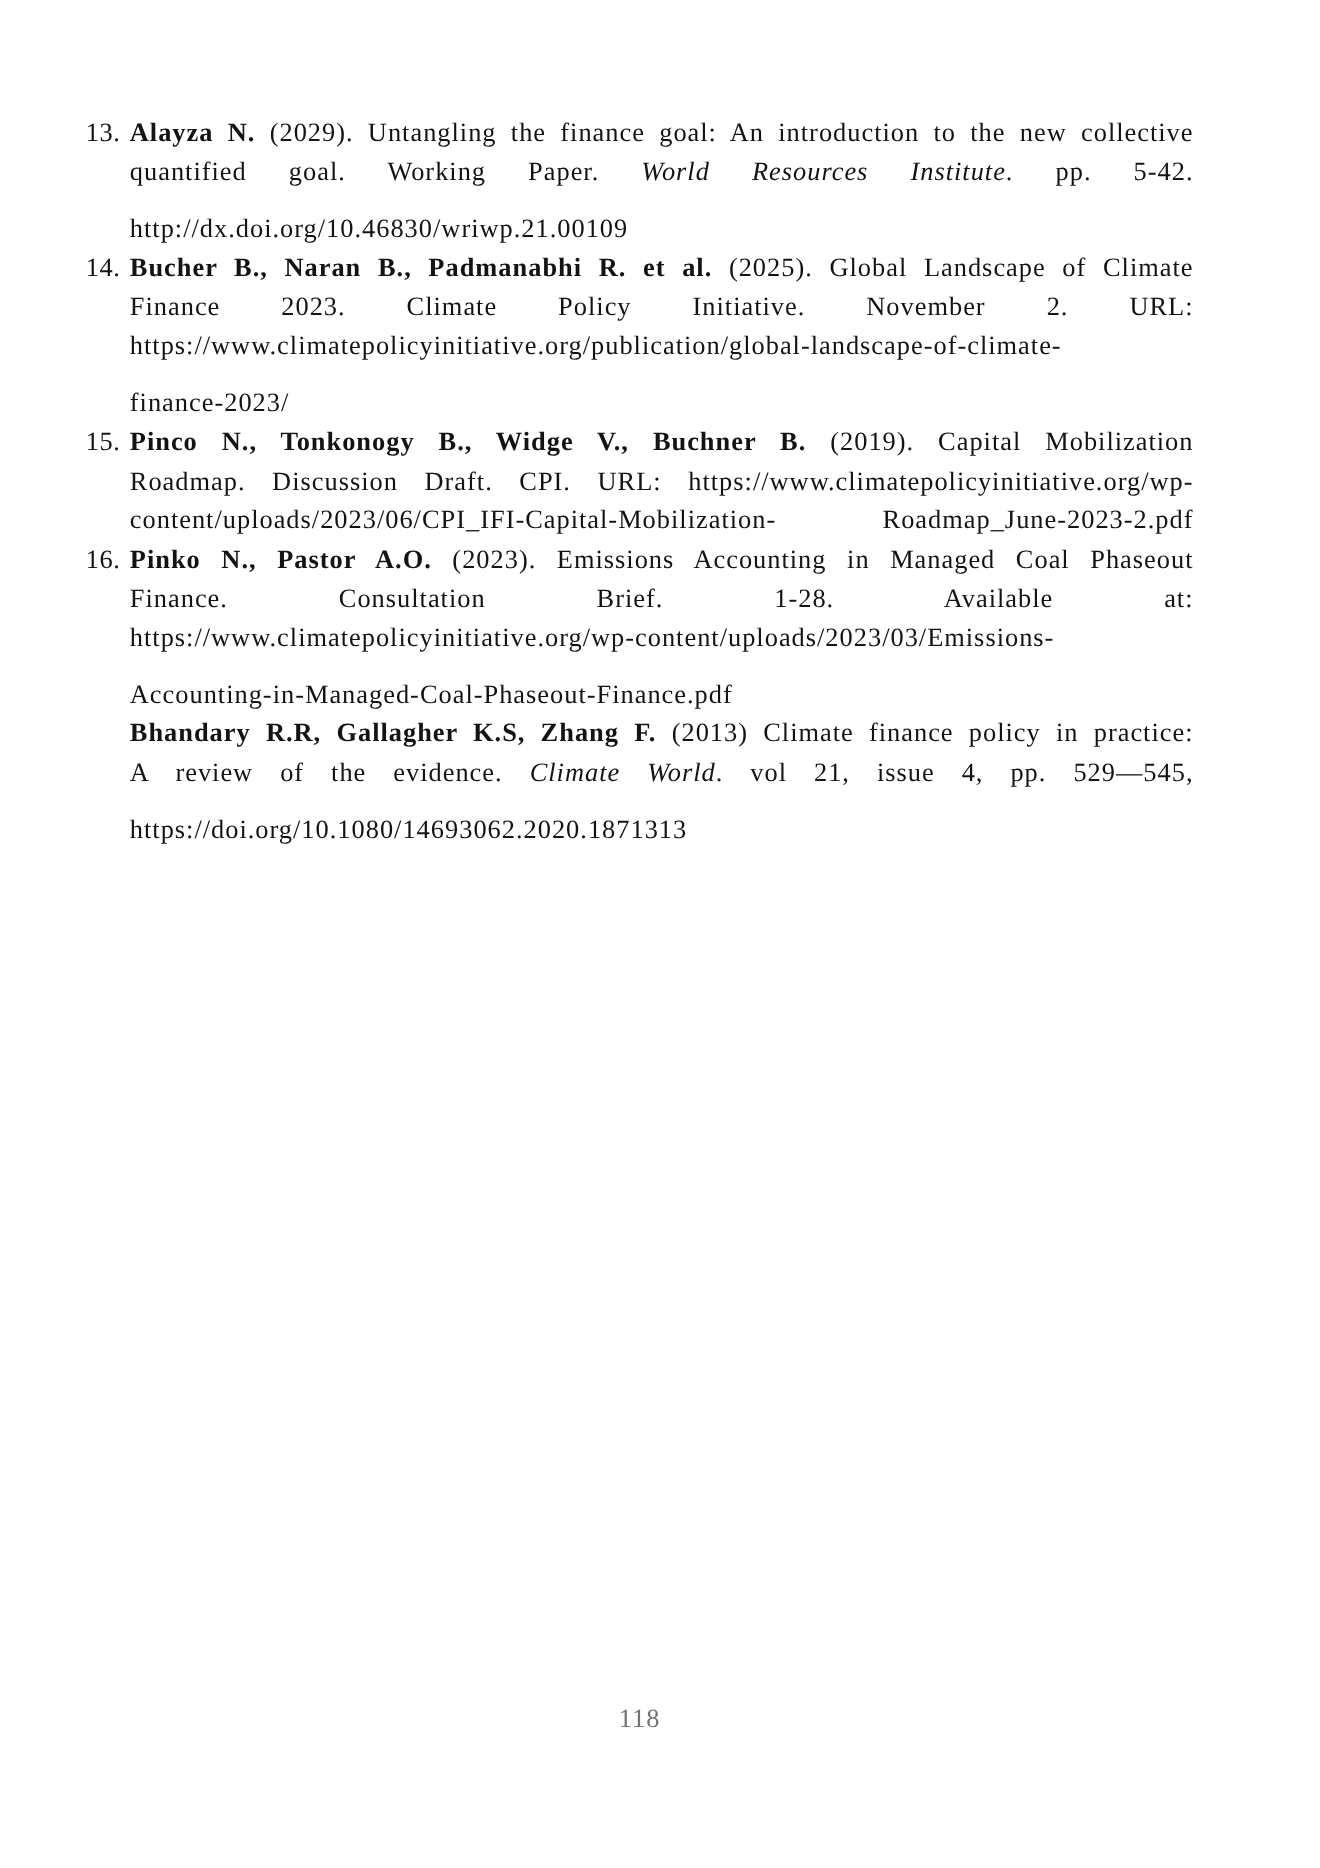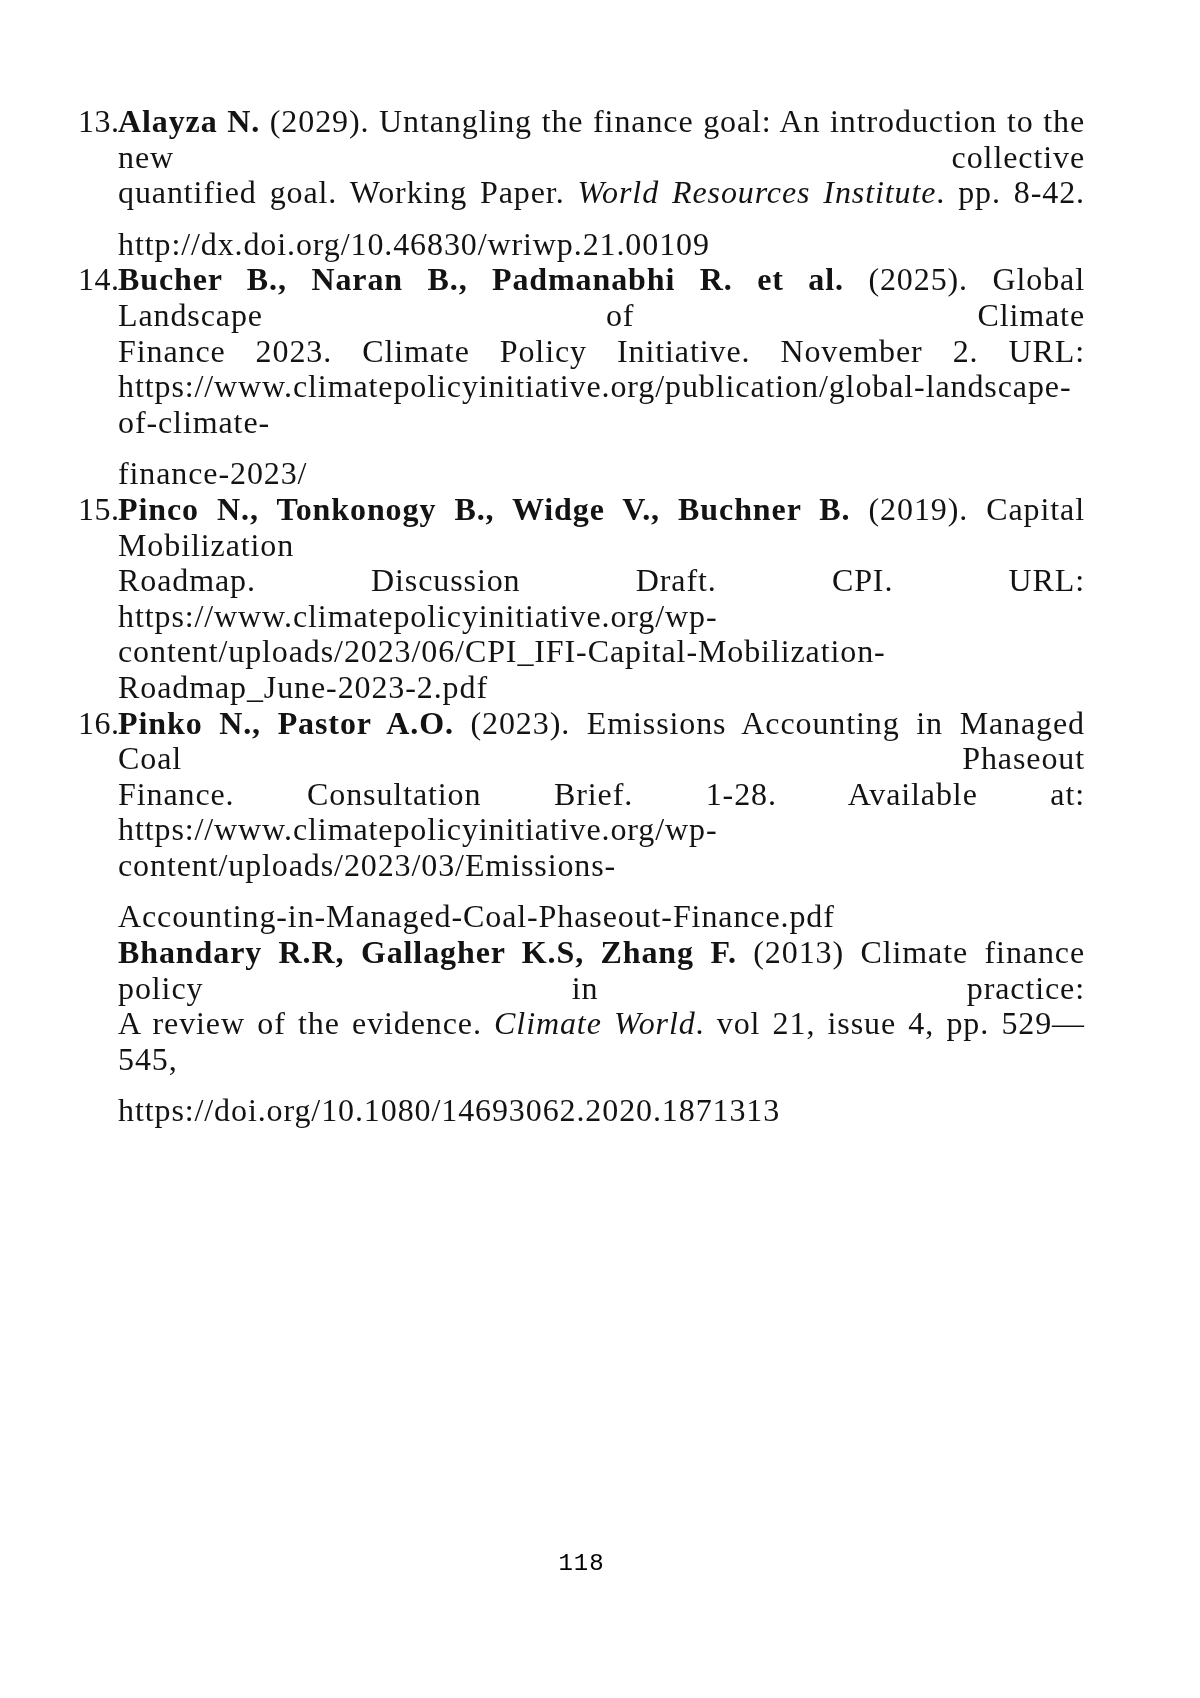--- a/index.html
+++ b/index.html
@@ -10,21 +10,21 @@
     background: #ffffff;
     color: #131313;
     font-family: "Liberation Serif", "DejaVu Serif", serif;
     overflow: hidden;
   }
   .refs {
     position: absolute;
     left: 78px;
     top: 104px;
     width: 1007px;
-    font-size: 32px;
+    font-size: 24px;
     line-height: 35.6px;
     letter-spacing: 0.9px;
   }
   .entry { position: relative; padding-left: 40px; }
   .entry .num {
     position: absolute;
     left: 0;
     top: 0;
     width: 40px;
     letter-spacing: 0.5px;
@@ -34,33 +34,33 @@
   .b { font-weight: bold; }
   .i { font-style: italic; }
   .page-number {
     position: absolute;
     left: 78px;
     top: 1550px;
     width: 1007px;
     text-align: center;
     font-size: 24px;
     letter-spacing: 1px;
-    color: #000000;
-    font-family: Liberation Mono, monospace;
+    color: #737373;
+    font-family: Liberation Serif, serif;
   }
 </style>
 </head>
 <body>
 
 <div class="page">
   <div class="refs">
       <div class="entry">
         <span class="num">13.</span>
         <div class="line"><span class="b">Alayza N.</span><span> (2029). Untangling the finance goal: An introduction to the new collective</span></div>
-        <div class="line"><span>quantified goal. Working Paper. </span><span class="i">World Resources Institute</span><span>. pp. 8-42.</span></div>
+        <div class="line"><span>quantified goal. Working Paper. </span><span class="i">World Resources Institute</span><span>. pp. 5-42.</span></div>
         <div class="line noj"><span>http://dx.doi.org/10.46830/wriwp.21.00109</span></div>
       </div>
       <div class="entry">
         <span class="num">14.</span>
         <div class="line"><span class="b">Bucher B., Naran B., Padmanabhi R. et al.</span><span> (2025). Global Landscape of Climate</span></div>
         <div class="line"><span>Finance 2023. Climate Policy Initiative. November 2. URL:</span></div>
         <div class="line"><span>https://www.climatepolicyinitiative.org/publication/global-landscape-of-climate-</span></div>
         <div class="line noj"><span>finance-2023/</span></div>
       </div>
       <div class="entry">

